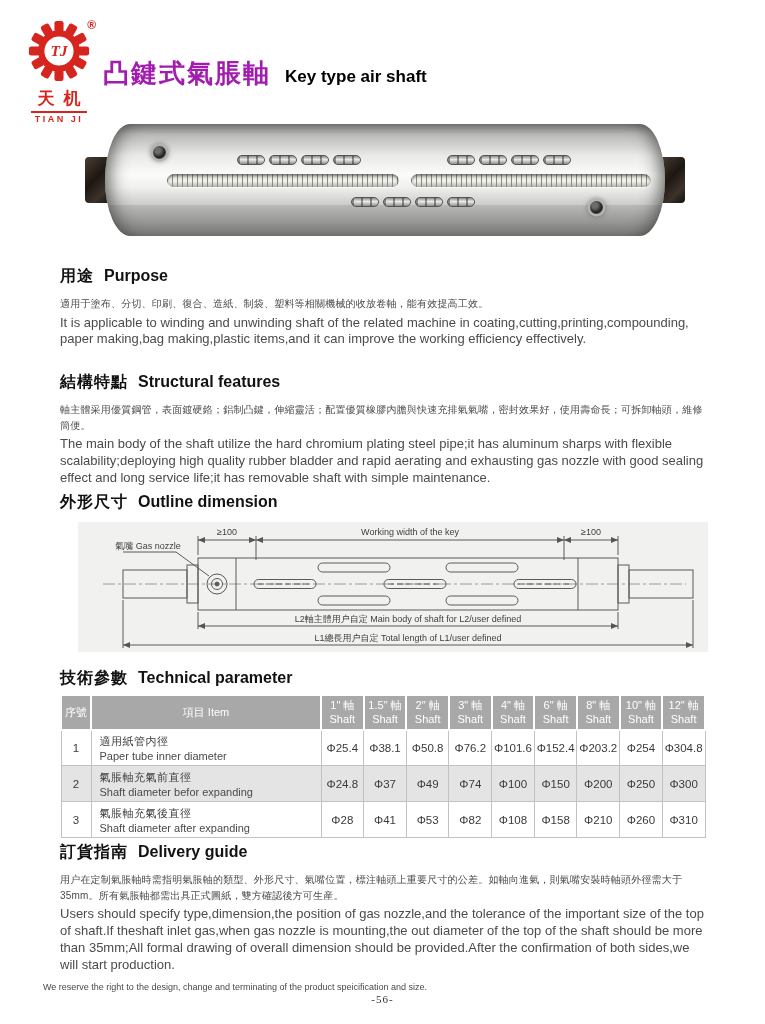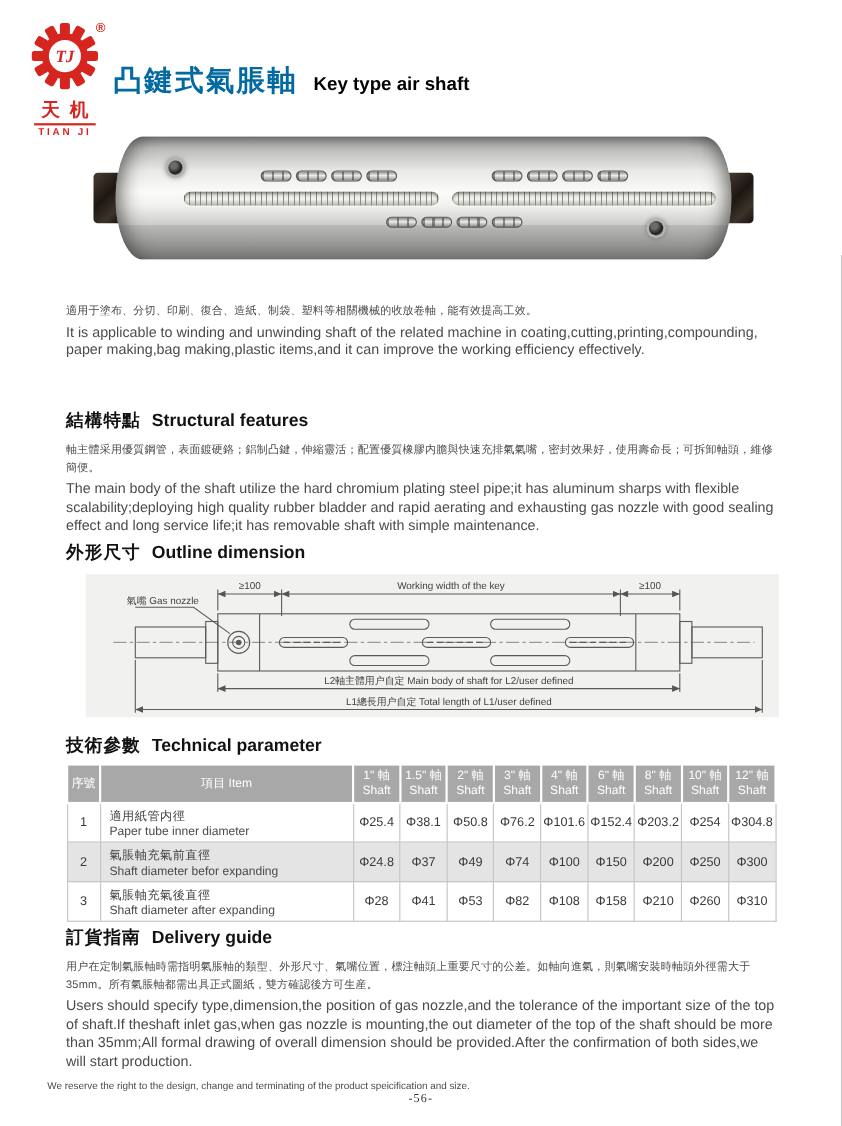--- a/index.html
+++ b/index.html
@@ -7,21 +7,21 @@
   body { font-family:"Liberation Sans","DejaVu Sans",sans-serif; }
   .page { position:relative; width:765px; height:1024px; margin:0 auto; background:#ffffff; overflow:hidden; }
 
   
   .logo { position:absolute; left:16px; top:20px; width:86px; text-align:center; }
   .logo .reg { position:absolute; right:6px; top:-2px; color:#d6251f; font-size:12px; font-weight:bold; }
   .logo-zh { color:#d6251f; font-size:17px; font-weight:bold; letter-spacing:9px; padding-left:9px; font-family:"Liberation Serif","DejaVu Serif",serif; margin-top:1px; }
   .logo-rule { width:56px; height:2px; background:#d6251f; margin:1px auto 1px auto; }
   .logo-en { color:#d6251f; font-size:9px; font-weight:bold; letter-spacing:2.5px; }
   .title-row { position:absolute; left:103px; top:56px; white-space:nowrap; }
-  .title-zh { font-size:26px; font-weight:bold; color:#0369a1; letter-spacing:2px; }
+  .title-zh { font-size:26px; font-weight:bold; color:#a21caf; letter-spacing:2px; }
   .title-en { font-size:17px; font-weight:bold; color:#000000; margin-left:14px; }
 
   
   .photo { position:absolute; left:85px; top:124px; width:600px; height:112px; }
   .cap { position:absolute; width:26px; height:46px; top:33px; border-radius:4px;
          background:linear-gradient(135deg,#4a3e33 0%,#1d1712 45%,#3c332a 75%,#15100c 100%); }
   .cap.left { left:0; } .cap.right { right:0; }
   .cylinder { position:absolute; left:20px; right:20px; top:0; bottom:0; border-radius:26px/58px;
       background:linear-gradient(to bottom,#7c7c7a 0%,#b8b8b6 9%,#e9e9e7 28%,#fbfbf9 45%,#f1f1ef 56%,#cccccb 72%,#97979557 0),
                  linear-gradient(to bottom,#7c7c7a 0%,#b8b8b6 9%,#e9e9e7 28%,#fbfbf9 45%,#f1f1ef 56%,#cccccb 72%,#8e8e8c 90%,#6f6f6d 100%);
@@ -132,20 +132,23 @@
       <div class="slotrow b1">
         <div class="slot"></div>
           <div class="slot"></div>
           <div class="slot"></div>
           <div class="slot"></div>
       </div>
     </div>
   </div>
 
   <section class="sec" style="top:266px">
+    <h2>
+      <span class="h-zh">用途</span><span class="h-en">Purpose</span>
+    </h2>
     <p class="p-zh">適用于塗布、分切、印刷、復合、造紙、制袋、塑料等相關機械的收放卷軸，能有效提高工效。</p>
     <p class="p-en">It is applicable to winding and unwinding shaft of the related machine in coating,cutting,printing,compounding, paper making,bag making,plastic items,and it can improve the working efficiency effectively.</p>
   </section>
 
   <section class="sec" style="top:372px">
     <h2>
       <span class="h-zh">結構特點</span><span class="h-en">Structural features</span>
     </h2>
     <p class="p-zh">軸主體采用優質鋼管，表面鍍硬鉻；鋁制凸鍵，伸縮靈活；配置優質橡膠内膽與快速充排氣氣嘴，密封效果好，使用壽命長；可拆卸軸頭，維修簡便。</p>
     <p class="p-en">The main body of the shaft utilize the hard chromium plating steel pipe;it has aluminum sharps with flexible scalability;deploying high quality rubber bladder and rapid aerating and exhausting gas nozzle with good sealing effect and long service life;it has removable shaft with simple maintenance.</p>

